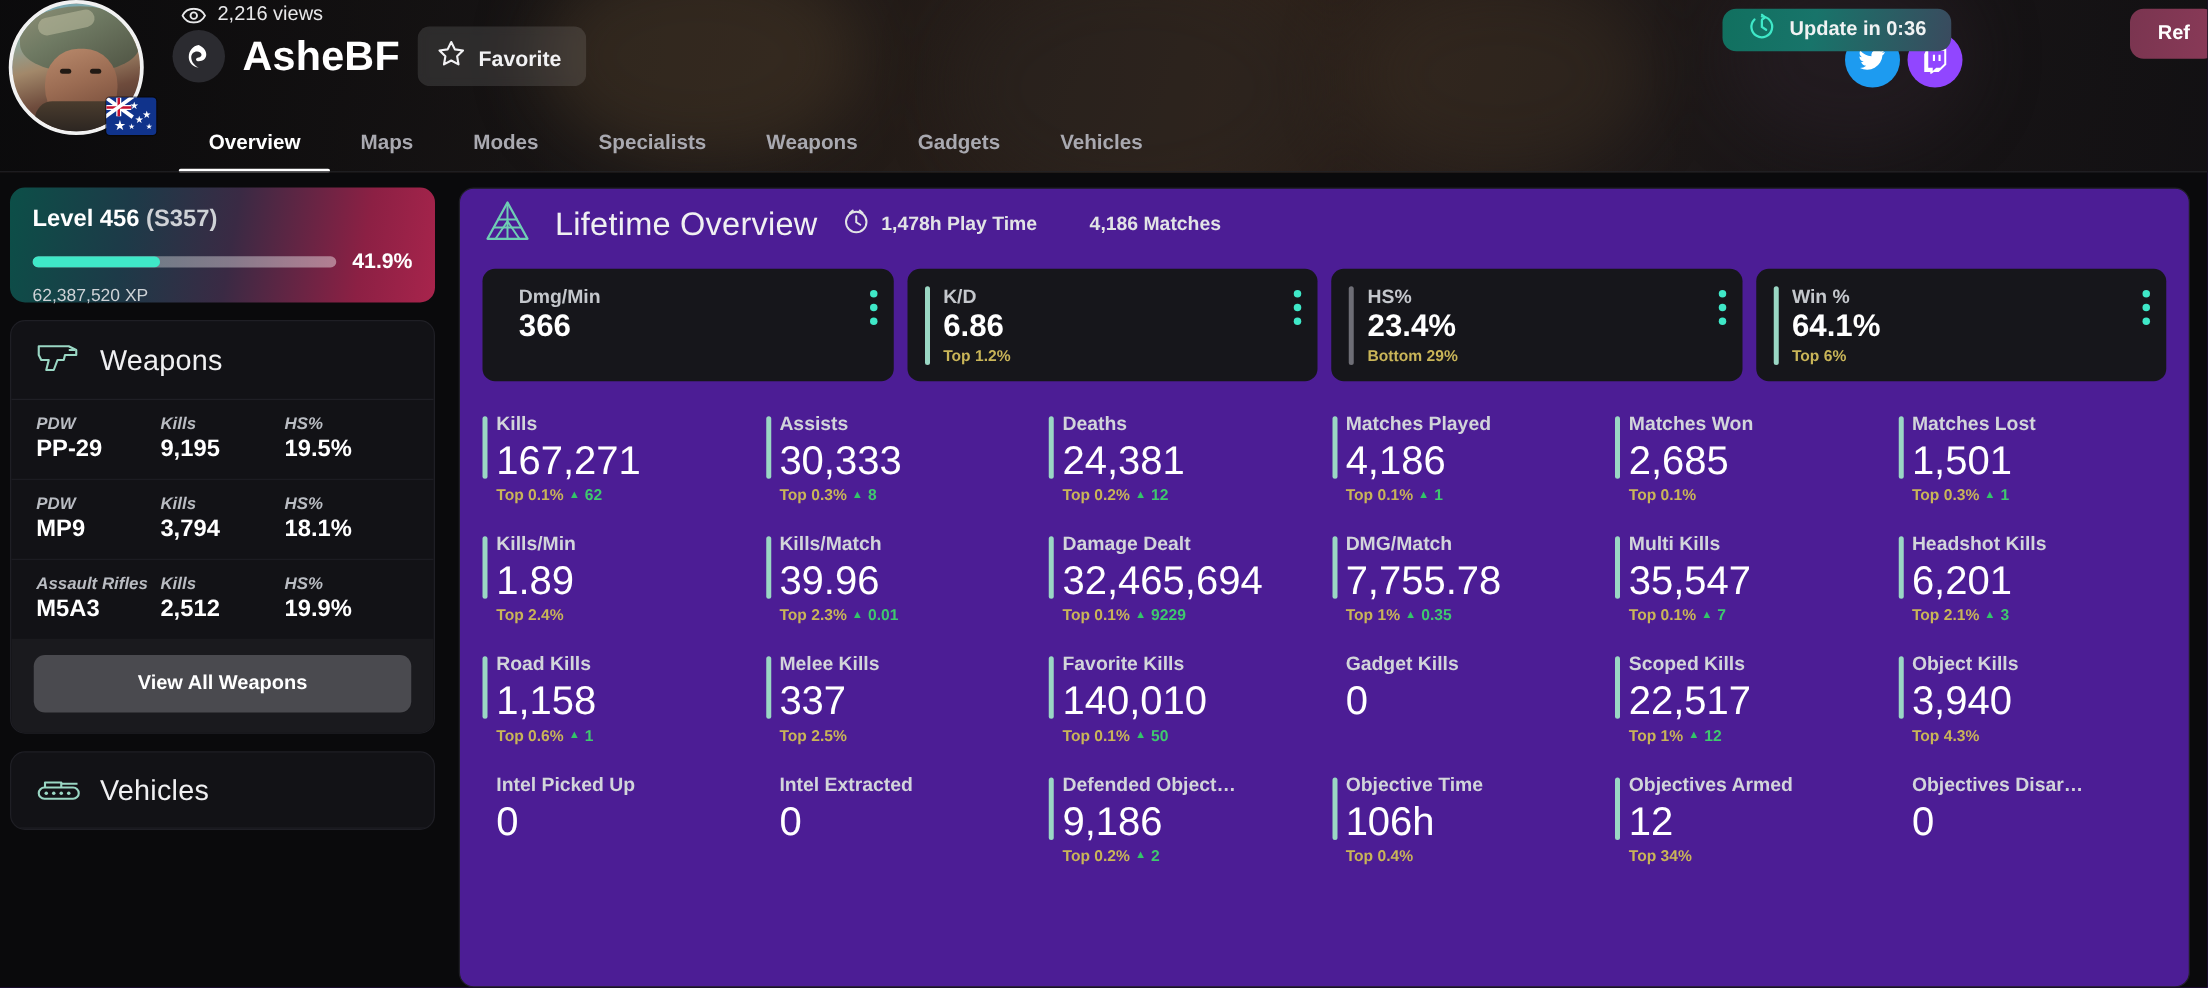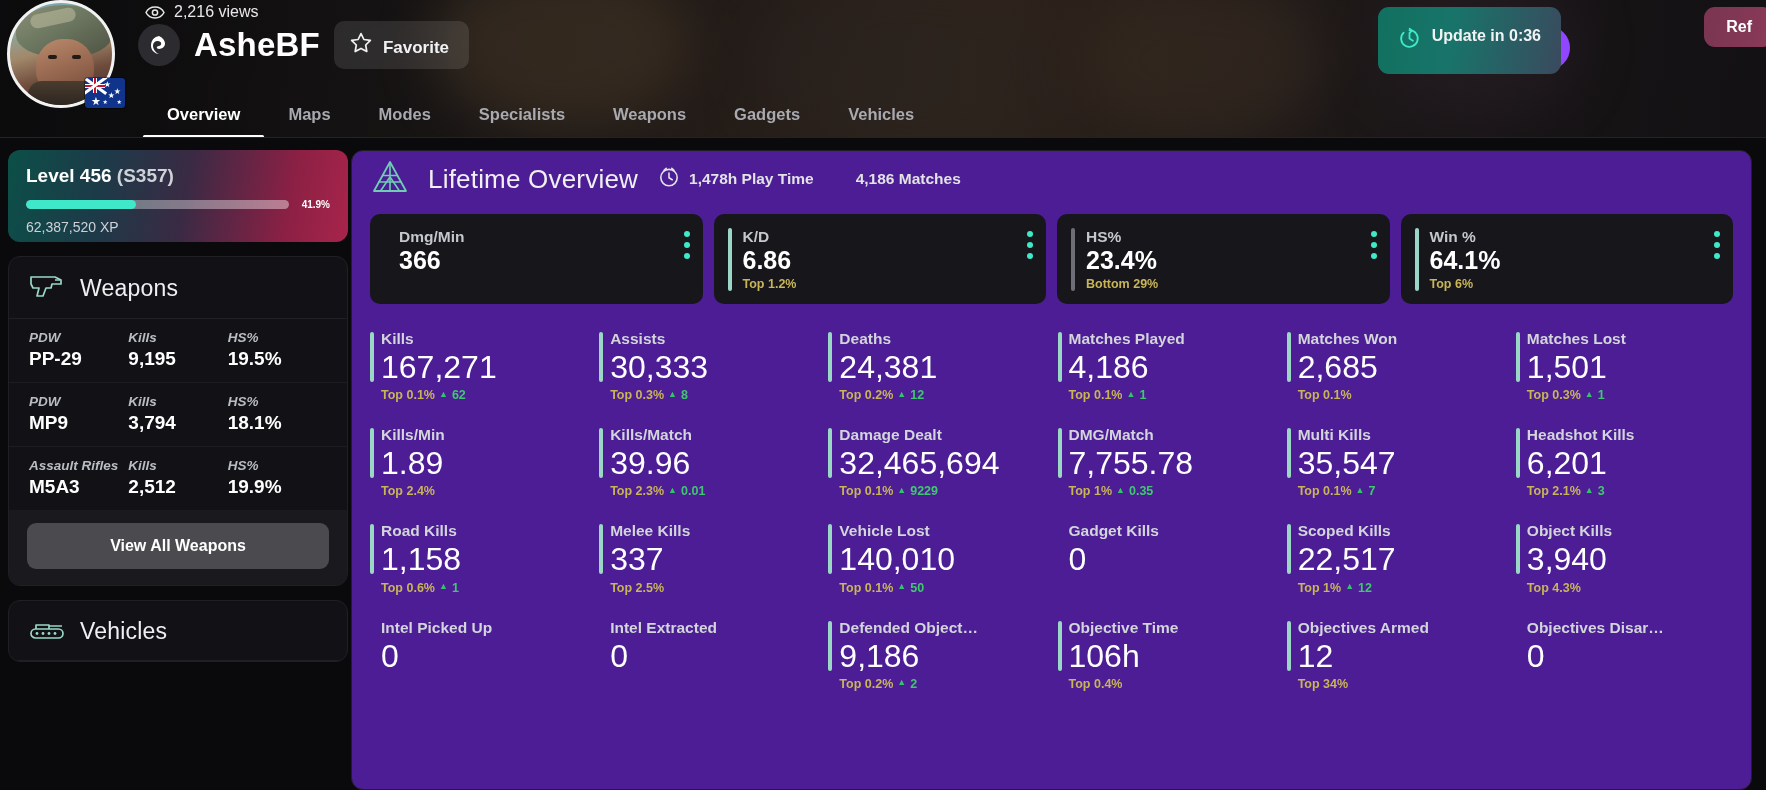--- a/index.html
+++ b/index.html
@@ -123,58 +123,58 @@
     position:relative; white-space:nowrap;
   }
   .nav-item.active { color:#fff; }
   .nav-item.active::after {
     content:""; position:absolute; left:0; right:0; bottom:0; height:3px;
     background:#fff; border-radius:2px;
   }
 
   .update-pill {
     position:absolute; right:205px; top:7px; z-index:6;
-    display:flex; gap:11px;
+    display:flex; align-items:center; gap:11px;
     background: linear-gradient(100deg,#11705f 0%, #18746a 40%, #3a4a5e 100%);
-    border-radius:11px; padding:20px 20px;
+    border-radius:11px; padding:3px 20px;
     font-size:16px; font-weight:600; color:#f0f2f3;
   }
   .refresh-pill {
     position:absolute; right:-8px; top:7px; z-index:6;
     background: linear-gradient(100deg,#7a3550 0%, #8a3a58 100%);
     border-radius:11px; padding:11px 22px;
     font-size:16px; font-weight:600; color:#fff;
   }
   .soc-btn {
     position:absolute; top:26px; width:44px;height:44px;border-radius:50%;
     display:flex;align-items:center;justify-content:center; z-index:5;
   }
   .soc-tw { right:246px; background:#1d9bf0; }
   .soc-tc { right:196px; background:#9146ff; }
 
   
-  .page { display:flex; gap:3px; padding: 12px 14px 0 8px; height: 652px; }
+  .page { display:flex; gap:19px; padding: 12px 14px 0 8px; height: 652px; }
 
   .sidebar { width: 340px; flex:0 0 340px; }
 
   .level-card {
     border-radius: 12px; padding: 15px 18px 16px;
     background: linear-gradient(100deg, #0c4f48 0%, #1d3a48 28%, #3a2a44 52%, #8c2044 82%, #a8244c 100%);
     height: 92px;
   }
   .level-title { font-size:19px; font-weight:700; color:#fff; }
   .level-title .season { color:#cfd2d6; font-weight:600; }
   .lvl-row { display:flex; align-items:center; gap:13px; margin-top:12px; }
   .bar-track {
     flex:1; height:9px; border-radius:5px;
     background: linear-gradient(90deg, rgba(255,255,255,.30), rgba(255,255,255,.42));
     overflow:hidden;
   }
   .bar-fill { height:100%; border-radius:5px; background:#3fe8c8; }
-  .pct { font-size:10px; font-weight:700; color:#fff; }
+  .pct { font-size:17px; font-weight:700; color:#fff; }
   .xp { margin-top:9px; font-size:14px; color:#ced2d6; }
 
   .panel {
     margin-top: 14px;
     background: #121216; border:1px solid #1f1f25; border-radius:12px;
     overflow:hidden;
   }
   .panel-head {
     display:flex; align-items:center; gap:15px;
     padding: 16px 20px 15px;
@@ -652,21 +652,21 @@
         <div class="cell">
           <div class="cell-bar"></div>
           <div class="cell-label">Melee Kills</div>
           <div class="cell-value">337</div>
           <div class="cell-sub">
             <span>Top 2.5%</span>
           </div>
         </div>
         <div class="cell">
           <div class="cell-bar"></div>
-          <div class="cell-label">Vehicle Lost</div>
+          <div class="cell-label">Favorite Kills</div>
           <div class="cell-value">140,010</div>
           <div class="cell-sub">
             <span>Top 0.1%</span>
             <span class="tri">▲</span>
             <span class="delta">50</span>
           </div>
         </div>
         <div class="cell">
           <div class="cell-label">Gadget Kills</div>
           <div class="cell-value">0</div>

